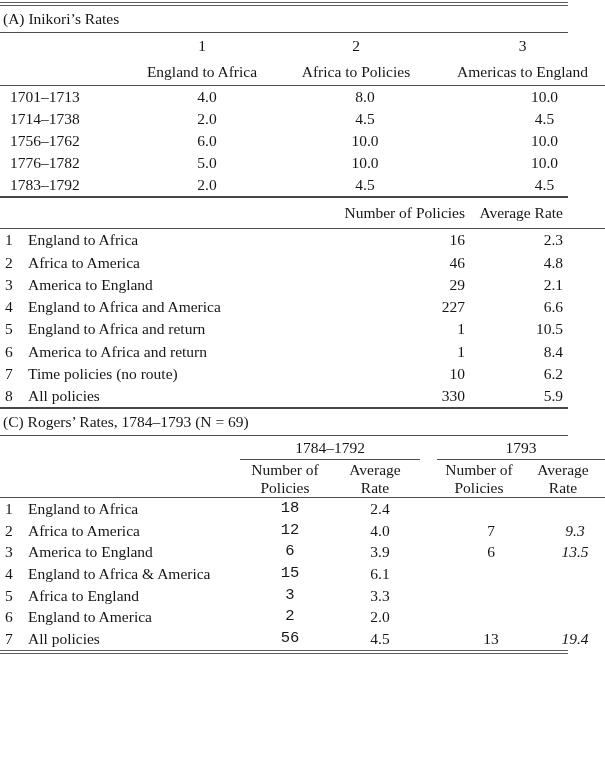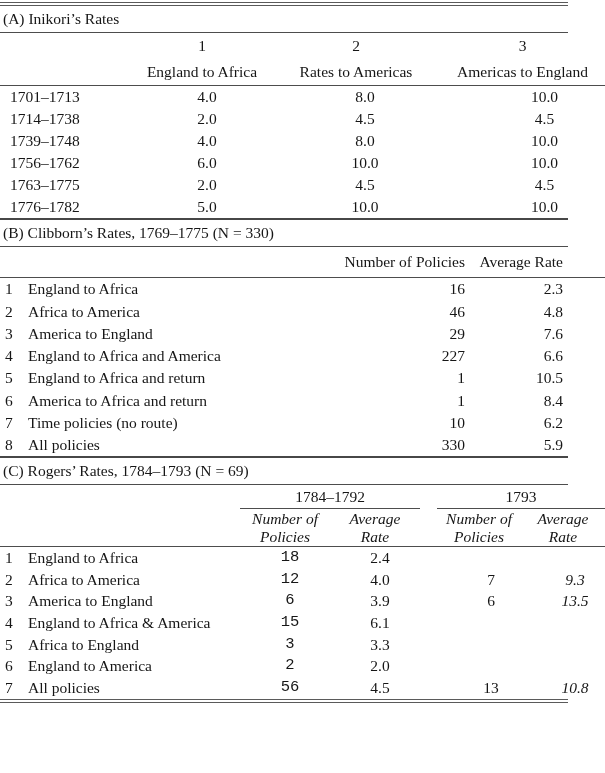--- a/index.html
+++ b/index.html
@@ -41,21 +41,21 @@
   .tbl-b tbody td{height:22.3px;text-align:right;}
   .tbl-b td.rnum{text-align:left;padding-left:5px;}
   .tbl-b td.route{text-align:left;padding-left:2px;}
   .tbl-b td.rate{padding-right:42px;}
 
   
   .tbl-c td{text-align:center;}
   .tbl-c .row-spanner td{height:23px;}
   .tbl-c .row-spanner td.spanner{border-bottom:1.4px solid #4d4d4d;}
   .tbl-c .row-subhead td{height:37px;border-bottom:1.4px solid #4d4d4d;}
-  .tbl-c .row-subhead .l{display:block;text-align:center;line-height:17.5px;font-style:italic;}
+  .tbl-c .row-subhead .l{display:block;text-align:center;line-height:17.5px;}
   .tbl-c tbody td{height:21.6px;}
   .tbl-c td.rnum{text-align:left;padding-left:5px;}
   .tbl-c td.route{text-align:left;padding-left:2px;}
   .tbl-c tbody td.vp1{padding-left:10px;font-family:Liberation Mono, monospace;}
   .tbl-c tbody td.vr1{padding-left:10px;}
   .tbl-c tbody td.vp2{padding-left:24px;}
   .tbl-c tbody td.vr2{padding-left:24px;font-style:italic;}
 </style>
 </head>
 <body>
@@ -76,67 +76,60 @@
     <thead>
       <tr class="row-colnum">
         <td></td>
         <td>1</td>
         <td>2</td>
         <td>3</td>
       </tr>
       <tr class="row-colname">
         <td></td>
         <td>England to Africa</td>
-        <td>Rates to Americas</td>
+        <td>Africa to Policies</td>
         <td>Americas to England</td>
       </tr>
     </thead>
     <tbody>
       <tr>
         <td class="period">1701–1713</td>
         <td class="va1">4.0</td>
         <td class="va2">8.0</td>
         <td class="va3">10.0</td>
       </tr>
       <tr>
         <td class="period">1714–1738</td>
         <td class="va1">2.0</td>
         <td class="va2">4.5</td>
         <td class="va3">4.5</td>
       </tr>
       <tr>
-        <td class="period">1739–1748</td>
-        <td class="va1">4.0</td>
-        <td class="va2">8.0</td>
-        <td class="va3">10.0</td>
-      </tr>
-      <tr>
         <td class="period">1756–1762</td>
         <td class="va1">6.0</td>
         <td class="va2">10.0</td>
         <td class="va3">10.0</td>
       </tr>
       <tr>
-        <td class="period">1763–1775</td>
-        <td class="va1">2.0</td>
-        <td class="va2">4.5</td>
-        <td class="va3">4.5</td>
-      </tr>
-      <tr>
         <td class="period">1776–1782</td>
         <td class="va1">5.0</td>
         <td class="va2">10.0</td>
         <td class="va3">10.0</td>
       </tr>
+      <tr>
+        <td class="period">1783–1792</td>
+        <td class="va1">2.0</td>
+        <td class="va2">4.5</td>
+        <td class="va3">4.5</td>
+      </tr>
     </tbody>
   </table>
 
   <div class="divider"></div>
 
-  <div class="section-title">(B) Clibborn’s Rates, 1769–1775 (N = 330)</div>
 
   <table class="tbl-b">
     <colgroup>
         <col style="width:26px">
         <col style="width:234px">
         <col style="width:205px">
         <col style="width:140px">
       </colgroup>
     <thead>
       <tr>
@@ -155,21 +148,21 @@
       <tr>
         <td class="rnum">2</td>
         <td class="route">Africa to America</td>
         <td>46</td>
         <td class="rate">4.8</td>
       </tr>
       <tr>
         <td class="rnum">3</td>
         <td class="route">America to England</td>
         <td>29</td>
-        <td class="rate">7.6</td>
+        <td class="rate">2.1</td>
       </tr>
       <tr>
         <td class="rnum">4</td>
         <td class="route">England to Africa and America</td>
         <td>227</td>
         <td class="rate">6.6</td>
       </tr>
       <tr>
         <td class="rnum">5</td>
         <td class="route">England to Africa and return</td>
@@ -294,20 +287,20 @@
         <td class="vp2"></td>
         <td class="vr2"></td>
       </tr>
       <tr>
         <td class="rnum">7</td>
         <td class="route">All policies</td>
         <td class="vp1">56</td>
         <td class="vr1">4.5</td>
         <td></td>
         <td class="vp2">13</td>
-        <td class="vr2">10.8</td>
+        <td class="vr2">19.4</td>
       </tr>
     </tbody>
   </table>
 
   <div class="rule-double bottom"></div>
 
 </div>
 
 </body></html>

